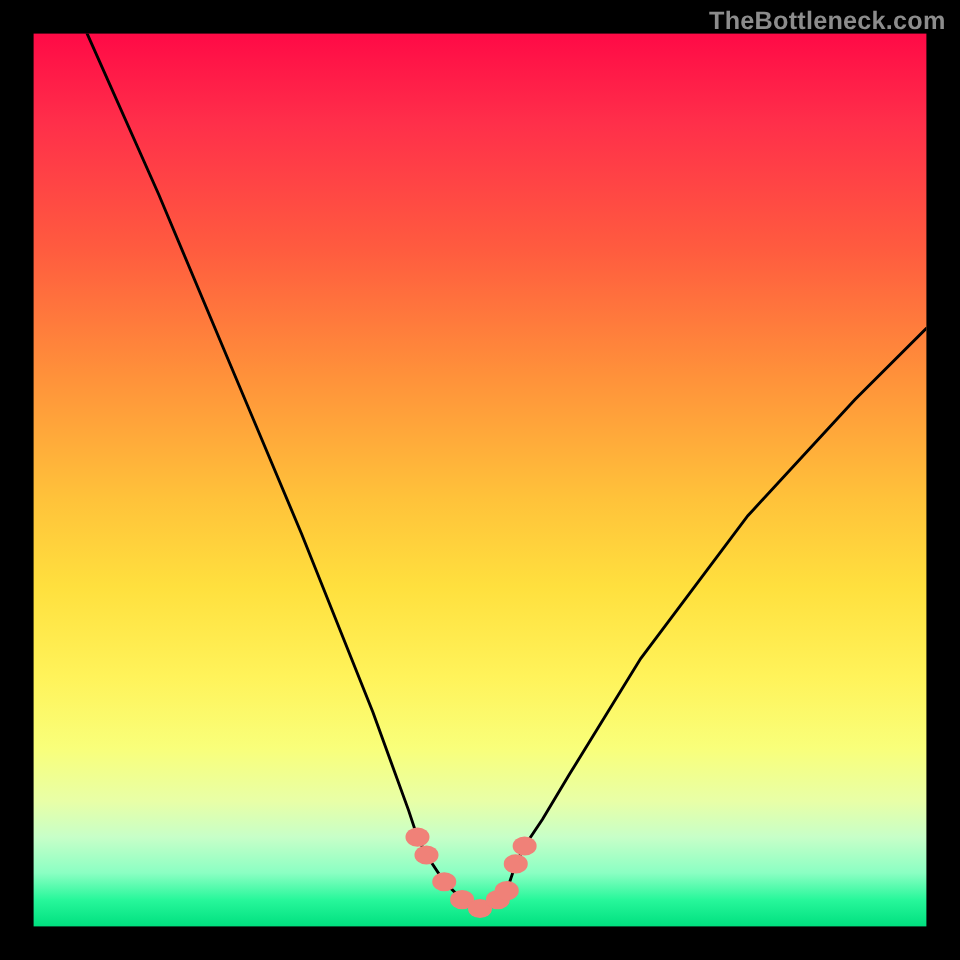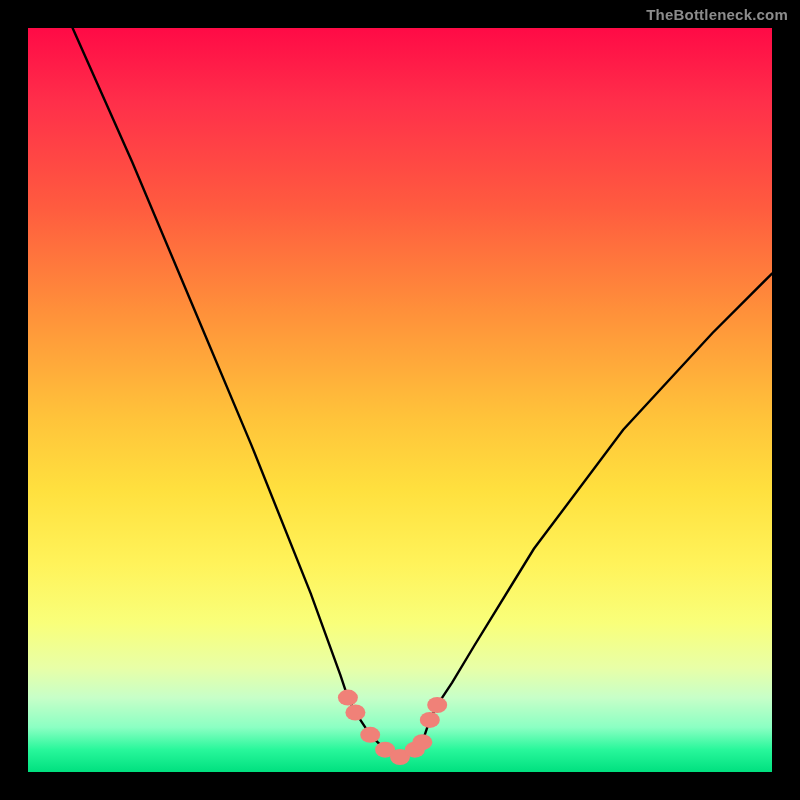--- a/index.html
+++ b/index.html
@@ -47,21 +47,21 @@
     left: 28px;
     width: 744px;
     height: 744px;
     pointer-events: none;
   }
   .watermark {
     position: absolute;
     top: 6px;
     right: 12px;
     color: #8c8c8c;
-    font-size: 15px;
+    font-size: 21px;
     font-weight: 600;
     letter-spacing: 0.2px;
     user-select: none;
     margin-left: 48px;
   }
 </style>
 </head>
 <body>
 
 <div class="frame">

